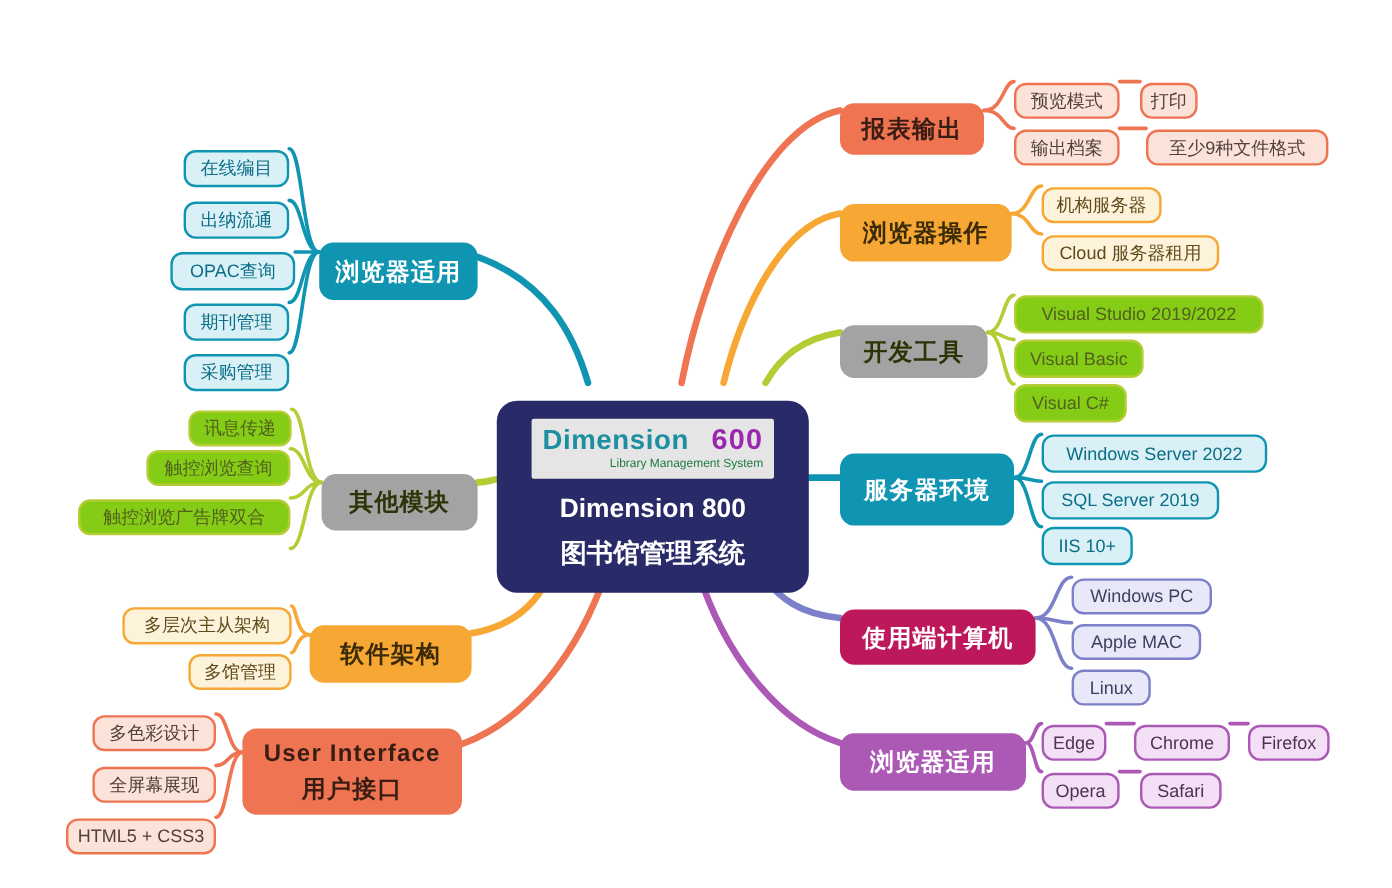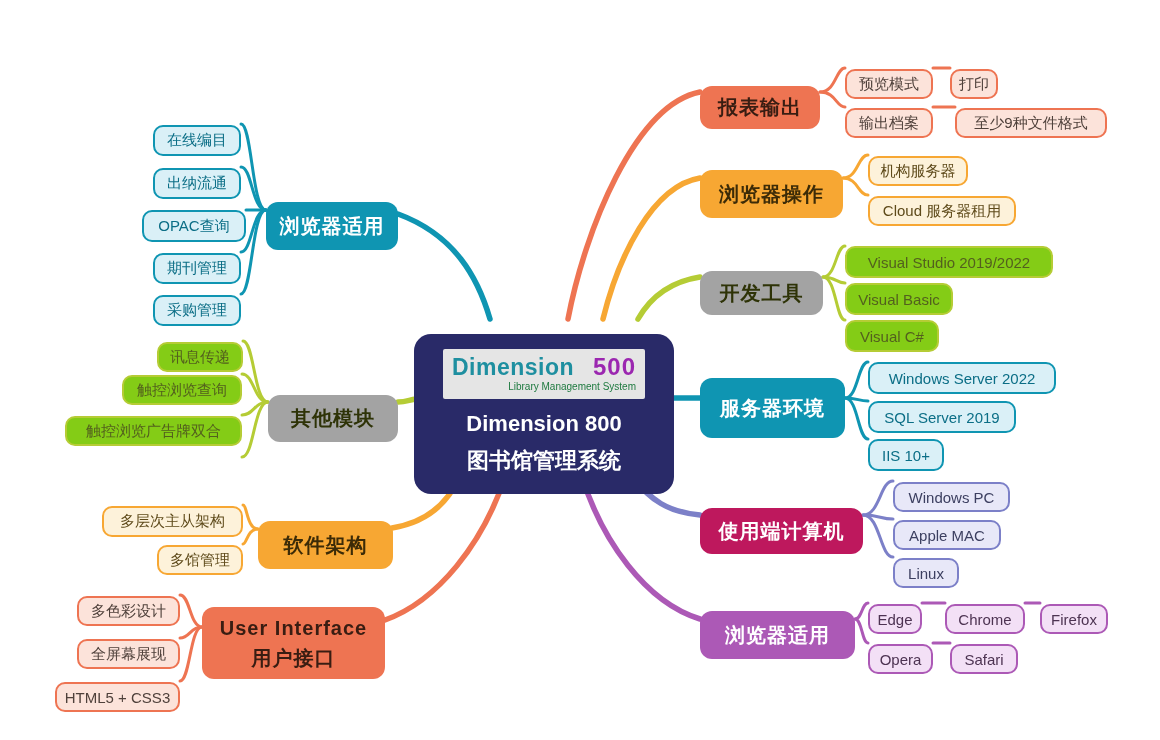--- a/index.html
+++ b/index.html
@@ -115,21 +115,21 @@
       <path stroke-width="3" d="M 922 603 L 945 603"></path>
       <path stroke-width="3" d="M 1025 603 L 1040 603"></path>
       <path stroke-width="3" d="M 933 643 L 950 643"></path>
     </g>
   </svg>
 
   <div class="node center-node" style="left:415px;top:319px;width:258px;height:158px">
     <div class="logo">
       <div class="logo-line1">
         <span class="logo-brand">Dimension</span>
-        <span class="logo-number">500</span>
+        <span class="logo-number">600</span>
       </div>
       <div class="logo-sub">Library Management System</div>
     </div>
     <div class="center-title">
       <div>Dimension 800</div>
       <div>图书馆管理系统</div>
     </div>
   </div>
 
   <div class="node main teal-main" style="left:266px;top:186px;width:132px;height:48px">浏览器适用</div>

